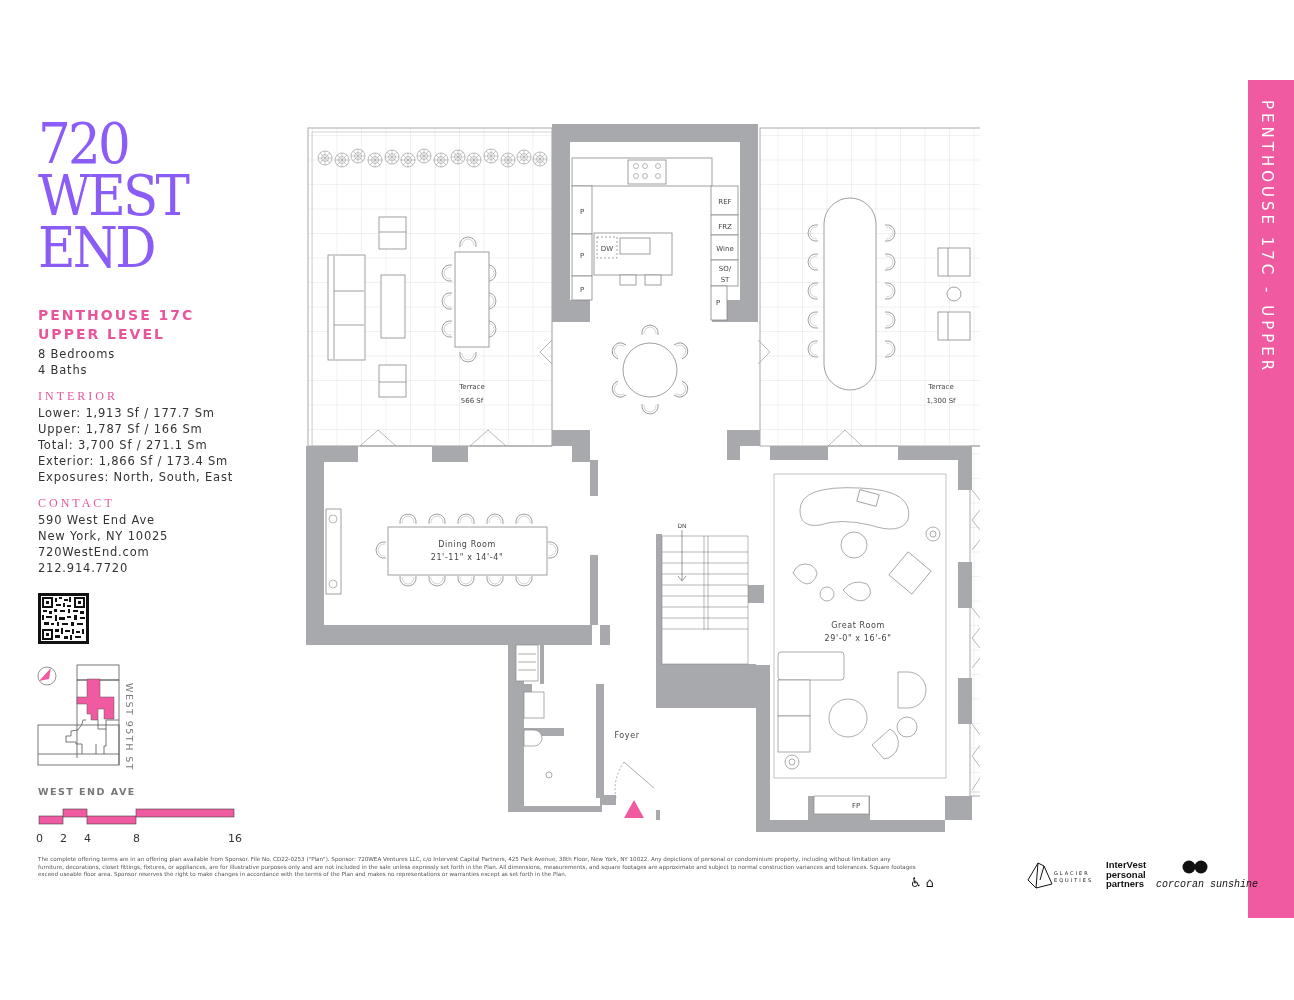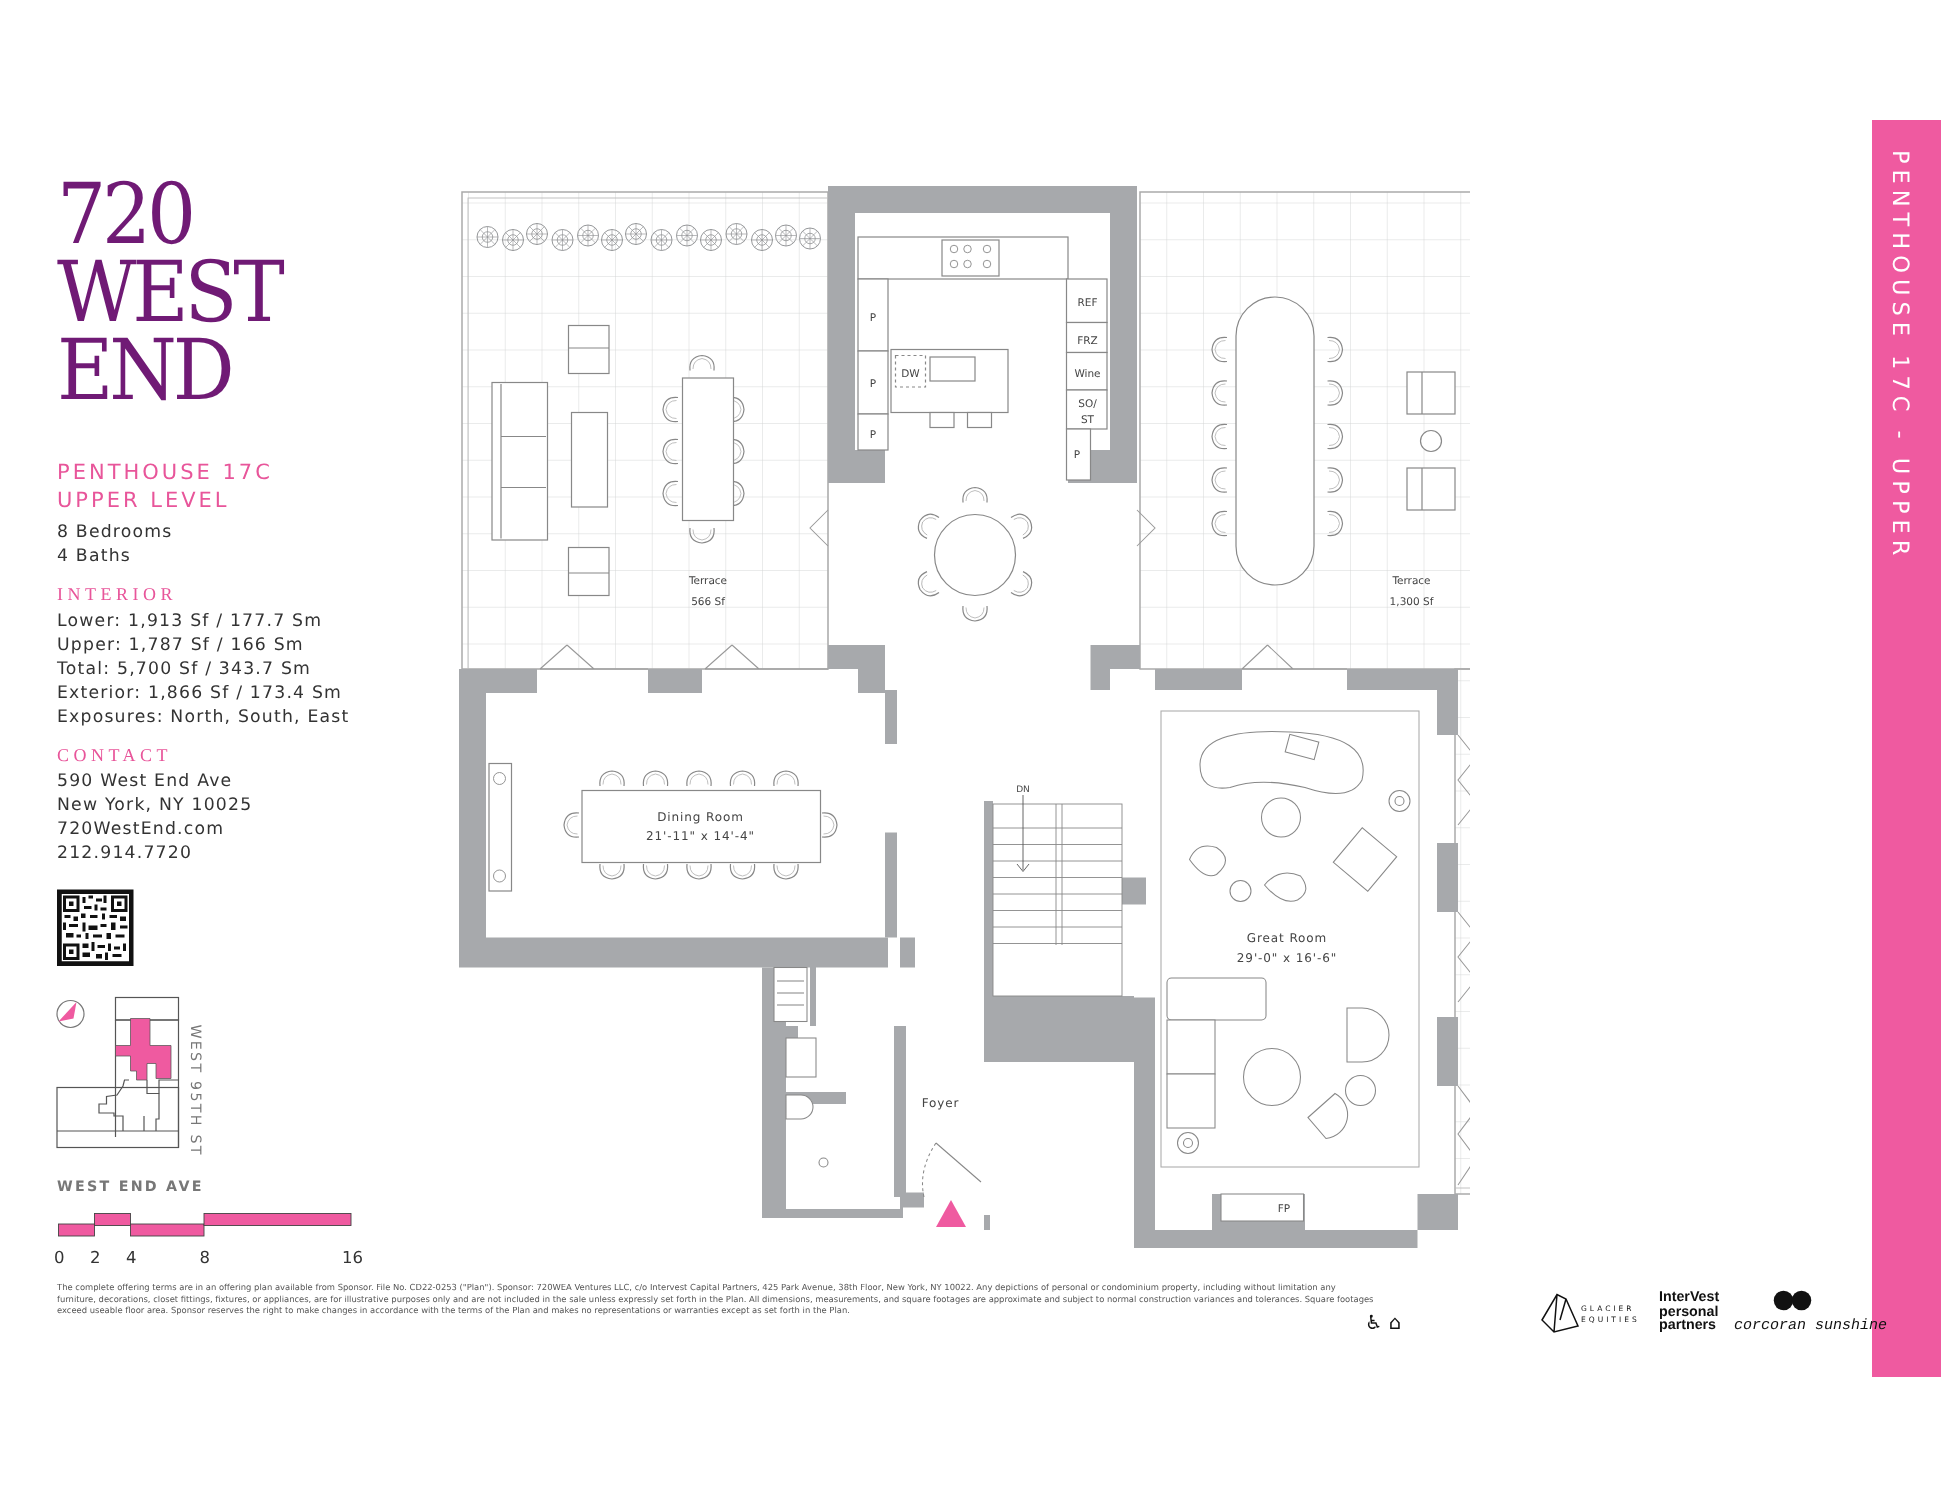--- a/index.html
+++ b/index.html
@@ -1,23 +1,23 @@
 <!DOCTYPE html>
 <html><head>
 <meta charset="utf-8">
 <style>
   * { margin:0; padding:0; box-sizing:border-box; }
   html, body { width:1294px; height:1000px; background:#ffffff; overflow:hidden; }
   body { position:relative; font-family:"DejaVu Sans", sans-serif; color:#333; }
 
-  .logo { position:absolute; left:38px; top:118px; width:170px; font-family:"DejaVu Serif", serif; color:#701a75; line-height:52px; font-size:56px; letter-spacing:-3px; font-weight:300; }
+  .logo { position:absolute; left:38px; top:118px; width:170px; font-family:"DejaVu Serif", serif; color:#8b5cf6; line-height:52px; font-size:56px; letter-spacing:-3px; font-weight:300; }
   .logo div { height:52px; transform:scaleX(0.92); transform-origin:left; }
 
   .info { position:absolute; left:38px; top:306px; width:240px; }
-  .pink-h { color:#e8559a; font-weight:normal; font-size:14px; letter-spacing:2px; line-height:19px; }
+  .pink-h { color:#e8559a; font-weight:bold; font-size:14px; letter-spacing:2px; line-height:19px; }
   .sect-h { color:#e8559a; font-size:12px; letter-spacing:3px; margin-top:10px; line-height:17px;font-family:Liberation Serif, serif; }
   .line { font-size:11.5px; letter-spacing:0.8px; line-height:16px; color:#333; }
   .info .first-lines { margin-top:2px; }
 
   .qr { position:absolute; left:38px; top:593px; width:51px; height:51px; background:#111; padding:3px; }
 
   .keyplan { position:absolute; left:36px; top:662px; width:130px; height:140px; }
   .street-label { position:absolute; font-size:9.5px; letter-spacing:1.5px; color:#777; }
   .scale { position:absolute; left:38px; top:808px; width:210px; height:40px; }
   .scale-num { position:absolute; top:24px; font-size:11px; color:#333; }
@@ -53,21 +53,21 @@
 <div class="info">
   <div class="pink-h">PENTHOUSE 17C</div>
   <div class="pink-h">UPPER LEVEL</div>
   <div class="first-lines">
     <div class="line">8 Bedrooms</div>
     <div class="line">4 Baths</div>
   </div>
   <div class="sect-h">INTERIOR</div>
   <div class="line">Lower: 1,913 Sf / 177.7 Sm</div>
   <div class="line">Upper: 1,787 Sf / 166 Sm</div>
-  <div class="line">Total: 5,700 Sf / 343.7 Sm</div>
+  <div class="line">Total: 3,700 Sf / 271.1 Sm</div>
   <div class="line">Exterior: 1,866 Sf / 173.4 Sm</div>
   <div class="line">Exposures: North, South, East</div>
   <div class="sect-h">CONTACT</div>
   <div class="line">590 West End Ave</div>
   <div class="line">New York, NY 10025</div>
   <div class="line">720WestEnd.com</div>
   <div class="line">212.914.7720</div>
 </div>
 
 <div class="qr">

